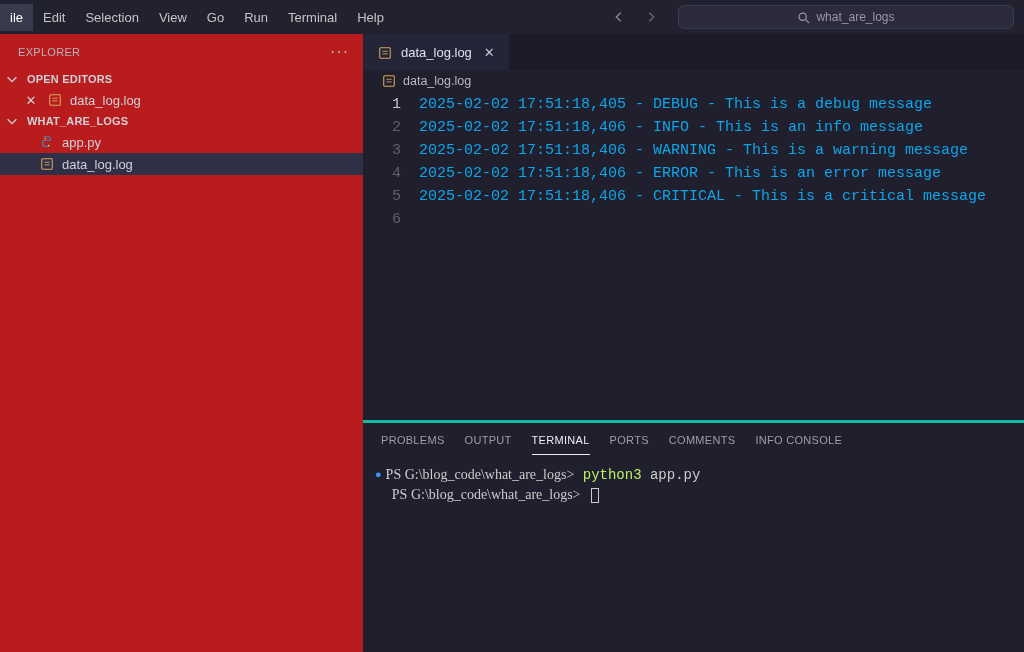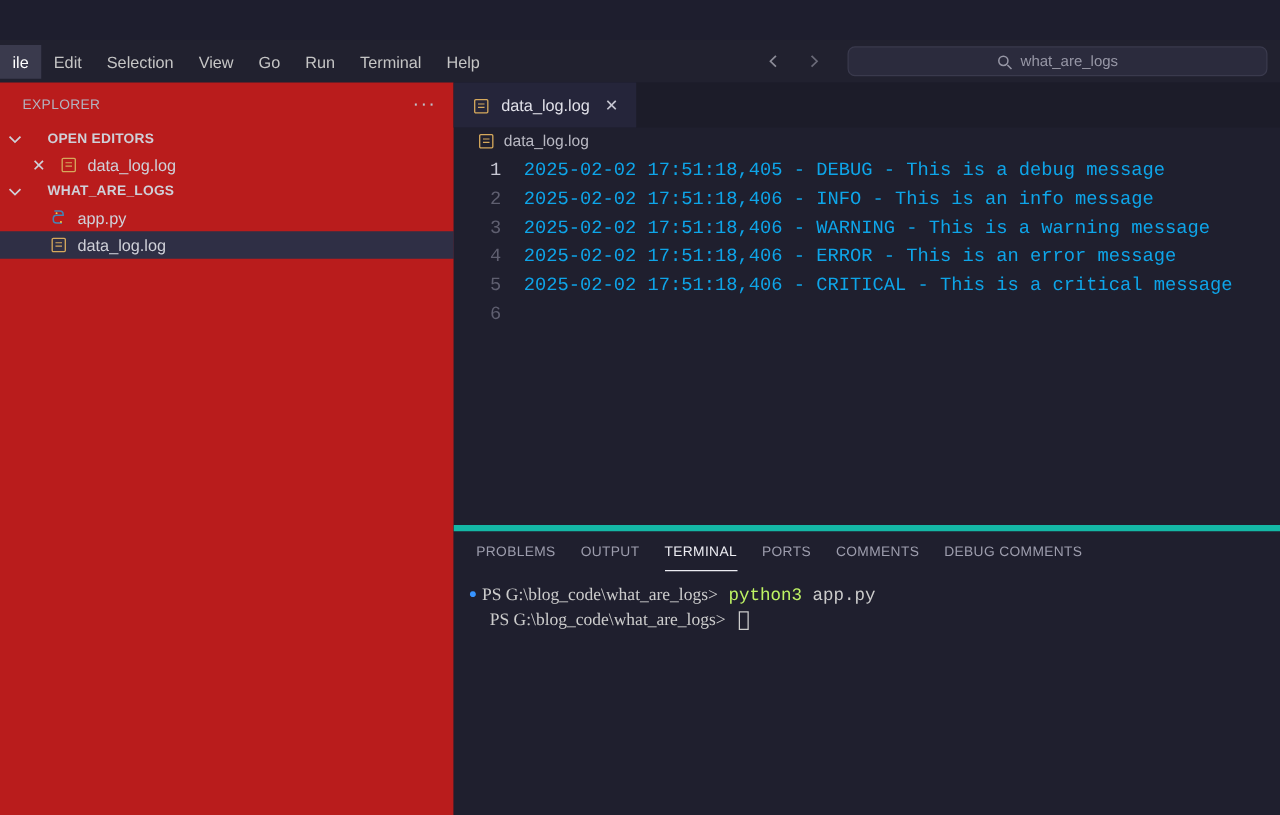--- a/index.html
+++ b/index.html
@@ -15,21 +15,20 @@
     flex-direction: column;
   }
 
   
   .title-bar {
     height: 34px;
     background: #21212f;
     display: flex;
     align-items: center;
     padding-left: 0;
-    margin-top: 32px;
   }
   .menu { display: flex; gap: 0; }
   .menu-item {
     padding: 6px 10px;
     color: #c5c5c5;
     cursor: pointer;
     font-size: 13px;
   }
   .menu-item.active { background: #3a3a4d; color: #fff; }
   .nav-arrows { display: flex; gap: 2px; margin-left: 210px; }
@@ -73,21 +72,21 @@
   }
   .ellipsis { font-size: 16px; color: #c0c0c8; letter-spacing: 1px; }
 
   .section-header {
     display: flex;
     align-items: center;
     padding: 3px 5px;
     font-size: 11px;
     font-weight: 700;
     color: #cfd0d8;
-    gap: 19px;
+    gap: 8px;
     letter-spacing: 0.2px;
   }
   .chev { width: 14px; display:flex; justify-content:center; align-items:center; }
 
   .tree-row {
     display: flex;
     align-items: center;
     height: 22px;
     padding-left: 22px;
     gap: 6px;
@@ -151,21 +150,21 @@
     text-align: right;
     padding-right: 18px;
     color: #5f5f70;
   }
   .gutter .current { color: #c8c8d4; }
   .code-lines { flex: 1; white-space: pre; color: #0ea5e9; }
 
   
   .panel {
     height: 232px;
-    border-top: 5px solid #14b8a6;
+    border-top: 3px solid #14b8a6;
     background: #1f1f2e;
     display: flex;
     flex-direction: column;
   }
   .panel-tabs {
     display: flex;
     gap: 20px;
     height: 34px;
     align-items: center;
     padding: 0 18px;
@@ -334,21 +333,21 @@
       <div class="code-lines" id="code-lines"><div>2025-02-02 17:51:18,405 - DEBUG - This is a debug message</div><div>2025-02-02 17:51:18,406 - INFO - This is an info message</div><div>2025-02-02 17:51:18,406 - WARNING - This is a warning message</div><div>2025-02-02 17:51:18,406 - ERROR - This is an error message</div><div>2025-02-02 17:51:18,406 - CRITICAL - This is a critical message</div><div></div></div>
     </div>
 
     <div class="panel">
       <div class="panel-tabs">
         <span class="panel-tab">PROBLEMS</span>
         <span class="panel-tab">OUTPUT</span>
         <span class="panel-tab active">TERMINAL</span>
         <span class="panel-tab">PORTS</span>
         <span class="panel-tab">COMMENTS</span>
-        <span class="panel-tab">DEBUG COMMENTS</span>
+        <span class="panel-tab">INFO CONSOLE</span>
       </div>
       <div class="terminal-body">
         <div class="term-line"><span class="dot">●</span><span class="ps">PS G:\blog_code\what_are_logs&gt;</span> <span class="cmd-name">python3</span> <span class="cmd-arg">app.py</span></div>
         <div class="term-line">  <span class="ps">PS G:\blog_code\what_are_logs&gt;</span> <span class="cursor-box"></span></div>
       </div>
     </div>
   </div>
 </div>
 
 </body></html>

